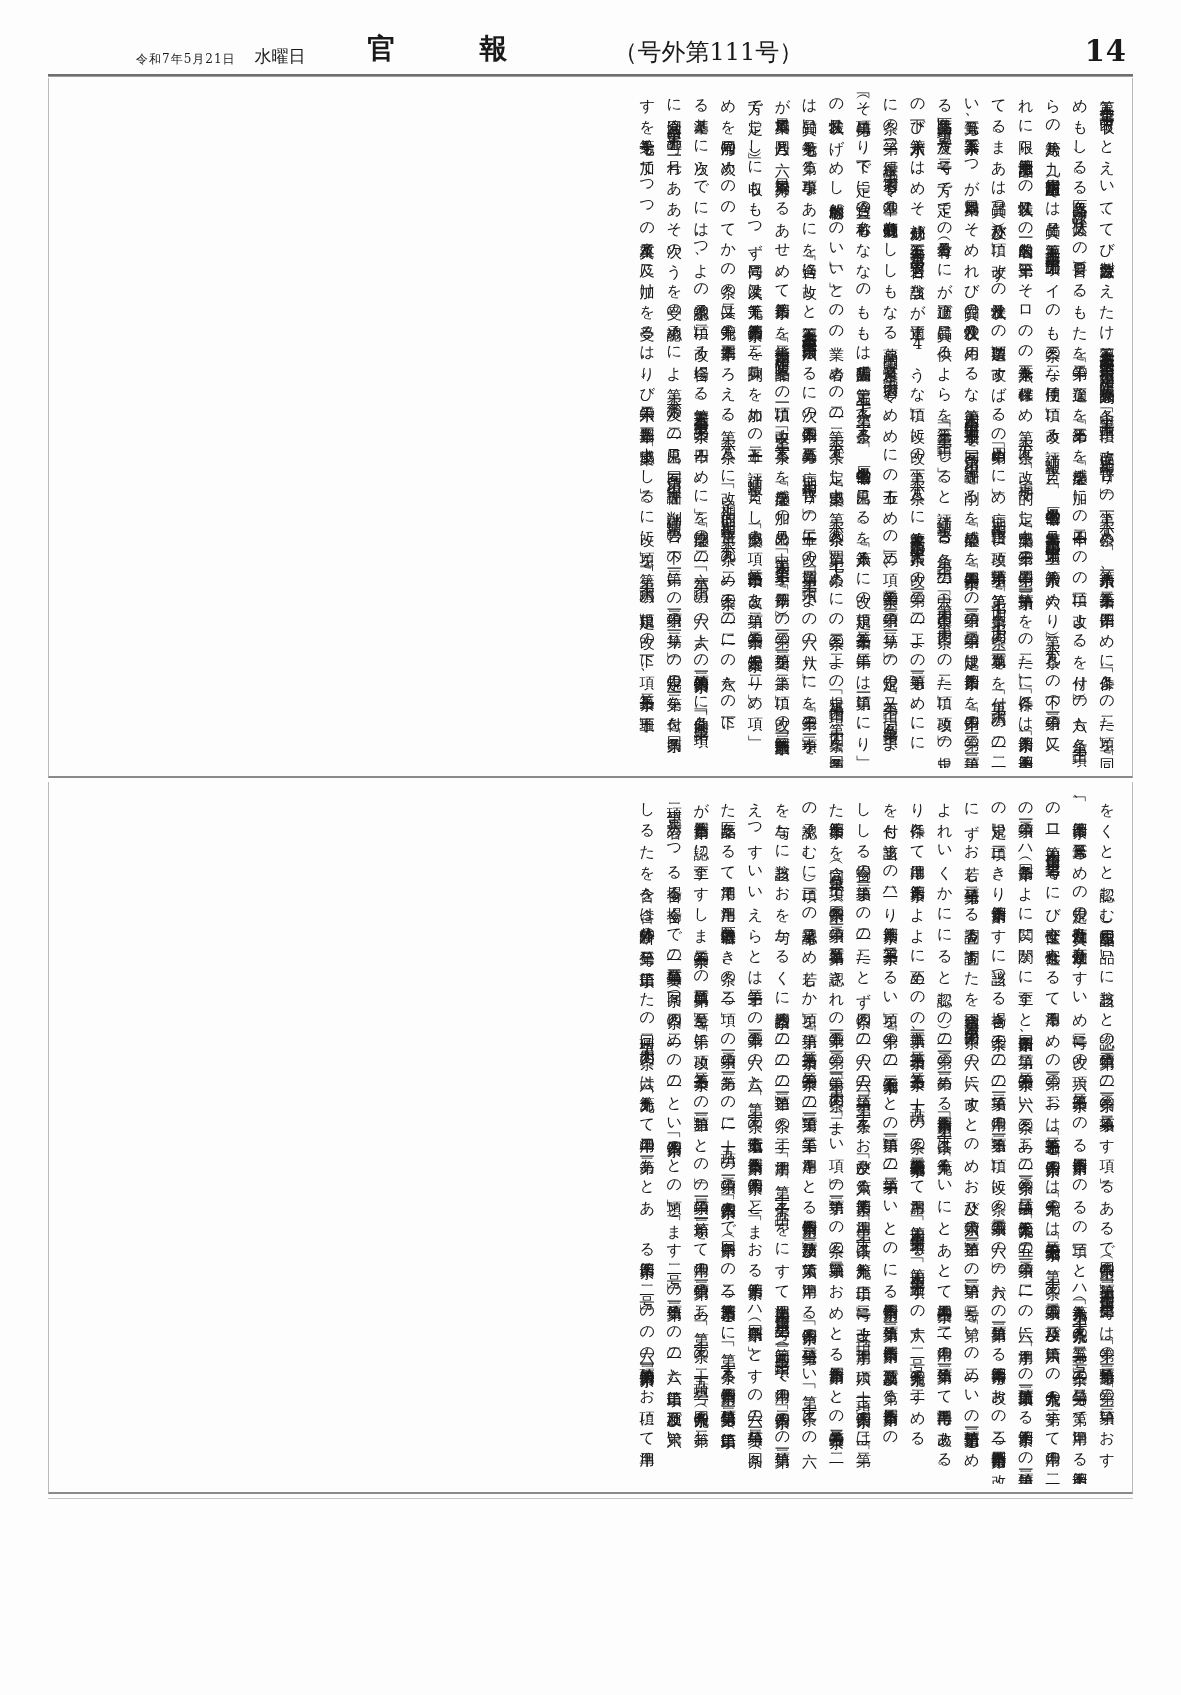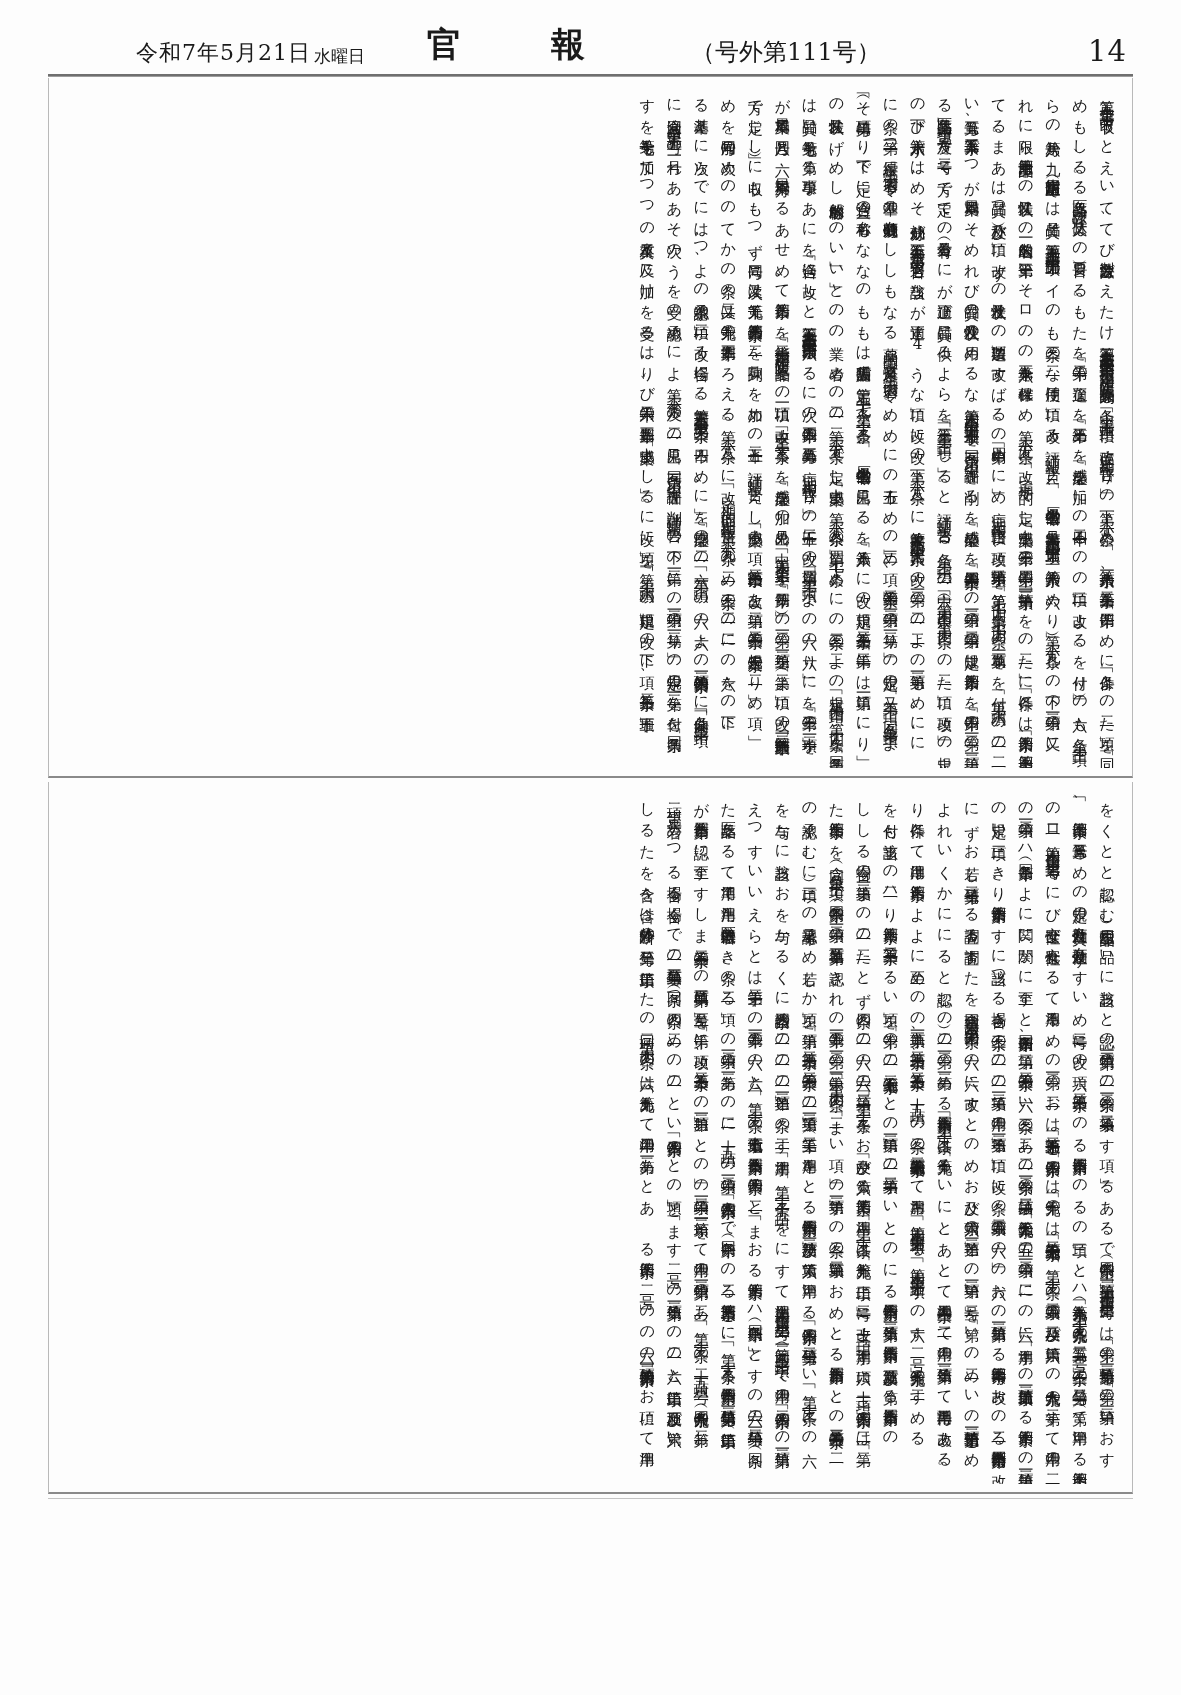--- a/index.html
+++ b/index.html
@@ -28,46 +28,46 @@
     top: 34px;
     width: 1085px;
     height: 34px;
     display: flex;
     align-items: flex-end;
     justify-content: flex-start;
     font-family: "DejaVu Serif", "Liberation Serif", serif;
   }
   .masthead-date {
     margin-left: 88px;
-    font-size: 22px;
+    font-size: 12px;
     letter-spacing: 1px;
     white-space: nowrap;
   }
   .masthead-weekday {
-    margin-left: 3px;
+    margin-left: 19px;
     font-size: 17px;
     white-space: nowrap;
     text-align: center;
   }
   .masthead-title {
     margin-left: 62px;
-    font-size: 34px;
+    font-size: 28px;
     font-weight: 700;
     letter-spacing: 28px;
     white-space: nowrap;
   }
   .masthead-issue {
     margin-left: 78px;
     font-size: 24px;
     white-space: nowrap;
   }
   .masthead-page {
     margin-left: auto;
     font-size: 29px;
-    font-weight: 400;
+    font-weight: 700;
     letter-spacing: 1px;
     padding-right: 6px;
   }
 
   .rule-top {
     position: absolute;
     left: 48px;
     top: 74px;
     width: 1085px;
     height: 0;

